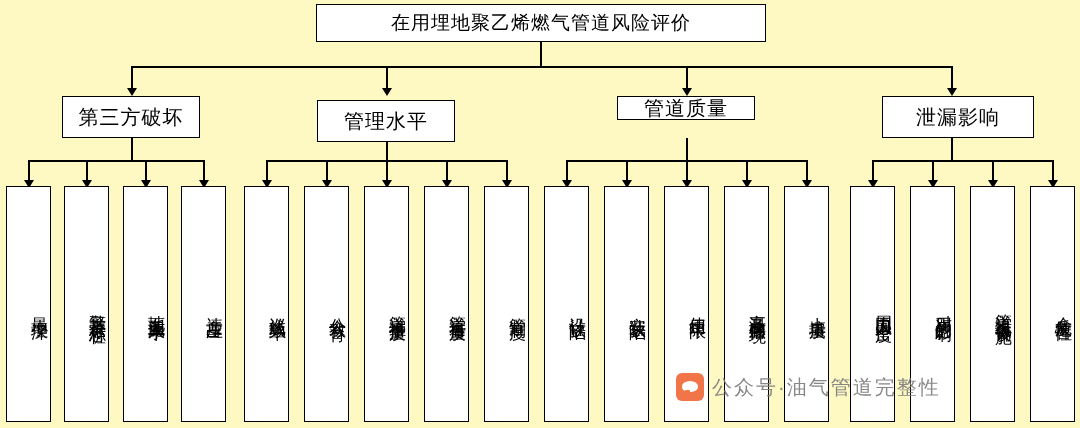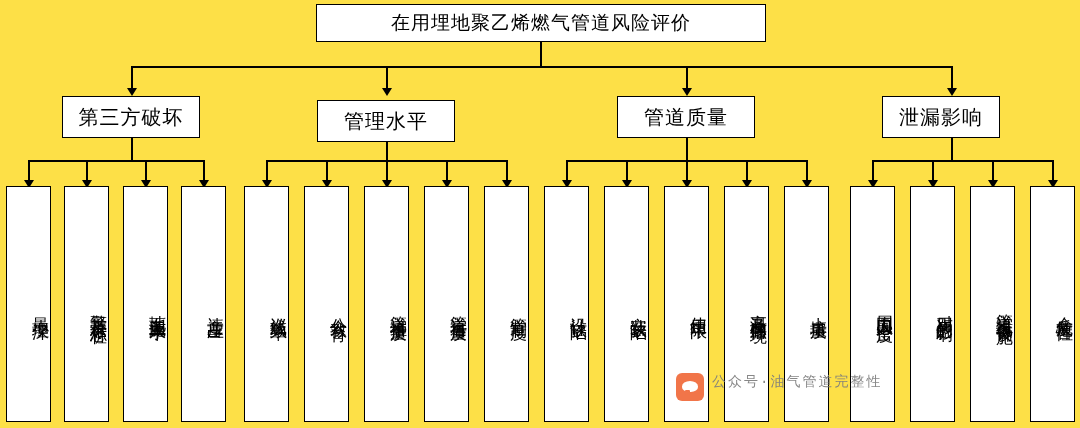--- a/index.html
+++ b/index.html
@@ -4,22 +4,22 @@
 <style>
   html, body {
     margin: 0;
     padding: 0;
     background: #ffffff;
   }
   #stage {
     position: relative;
     width: 1080px;
     height: 428px;
-    background: #fde047;
-    font-family: Liberation Mono, monospace;
+    background: #fef9c3;
+    font-family: Liberation Sans, sans-serif;
     overflow: hidden;
   }
   .box {
     position: absolute;
     box-sizing: border-box;
     border: 1.5px solid #000000;
     background: #ffffff;
     display: flex;
     align-items: center;
     justify-content: center;
@@ -65,25 +65,25 @@
     width: 0;
     height: 0;
     border-left: 5px solid transparent;
     border-right: 5px solid transparent;
     border-top: 8px solid #000000;
     z-index: 2;
   }
   .watermark {
     position: absolute;
     display: flex;
-    align-items: flex-start;
+    align-items: flex-end;
     gap: 8px;
     z-index: 5;
     color: #7d7d7d;
-    font-size: 14px;
+    font-size: 20px;
     letter-spacing: 2px;
     opacity: 0.92;
   }
   .wm-logo {
     width: 28px;
     height: 28px;
     border-radius: 6px;
     background: #f06a3a;
     position: relative;
     flex: none;
@@ -124,22 +124,22 @@
   <div class="arrow" style="left:127px; top:88px;"></div>
   <div class="vline" style="left:386px; top:66px; height:24px;"></div>
   <div class="arrow" style="left:382px; top:88px;"></div>
   <div class="vline" style="left:686px; top:66px; height:24px;"></div>
   <div class="arrow" style="left:682px; top:88px;"></div>
   <div class="vline" style="left:951px; top:66px; height:24px;"></div>
   <div class="arrow" style="left:947px; top:88px;"></div>
 
   <div class="box cat-box" style="left:62px; top:96px; width:138px; height:42px;">第三方破坏</div>
   <div class="box cat-box" style="left:317px; top:100px; width:138px; height:42px;">管理水平</div>
-  <div class="box cat-box" style="left:617px; top:96px; width:138px; height:42px;">管道质量</div>
-  <div class="box cat-box" style="left:882px; top:96px; width:118px; height:42px;">泄漏影响</div>
+  <div class="box cat-box" style="left:617px; top:96px; width:138px; height:24px;">管道质量</div>
+  <div class="box cat-box" style="left:882px; top:96px; width:152px; height:42px;">泄漏影响</div>
 
   <div class="vline" style="left:131px; top:138px; height:22px;"></div>
   <div class="hline" style="left:28px; top:160px; width:175px;"></div>
   <div class="vline" style="left:28px; top:160px; height:22px;"></div>
   <div class="arrow" style="left:24px; top:180px;"></div>
   <div class="vline" style="left:86px; top:160px; height:22px;"></div>
   <div class="arrow" style="left:82px; top:180px;"></div>
   <div class="vline" style="left:145px; top:160px; height:22px;"></div>
   <div class="arrow" style="left:141px; top:180px;"></div>
   <div class="vline" style="left:203px; top:160px; height:22px;"></div>

